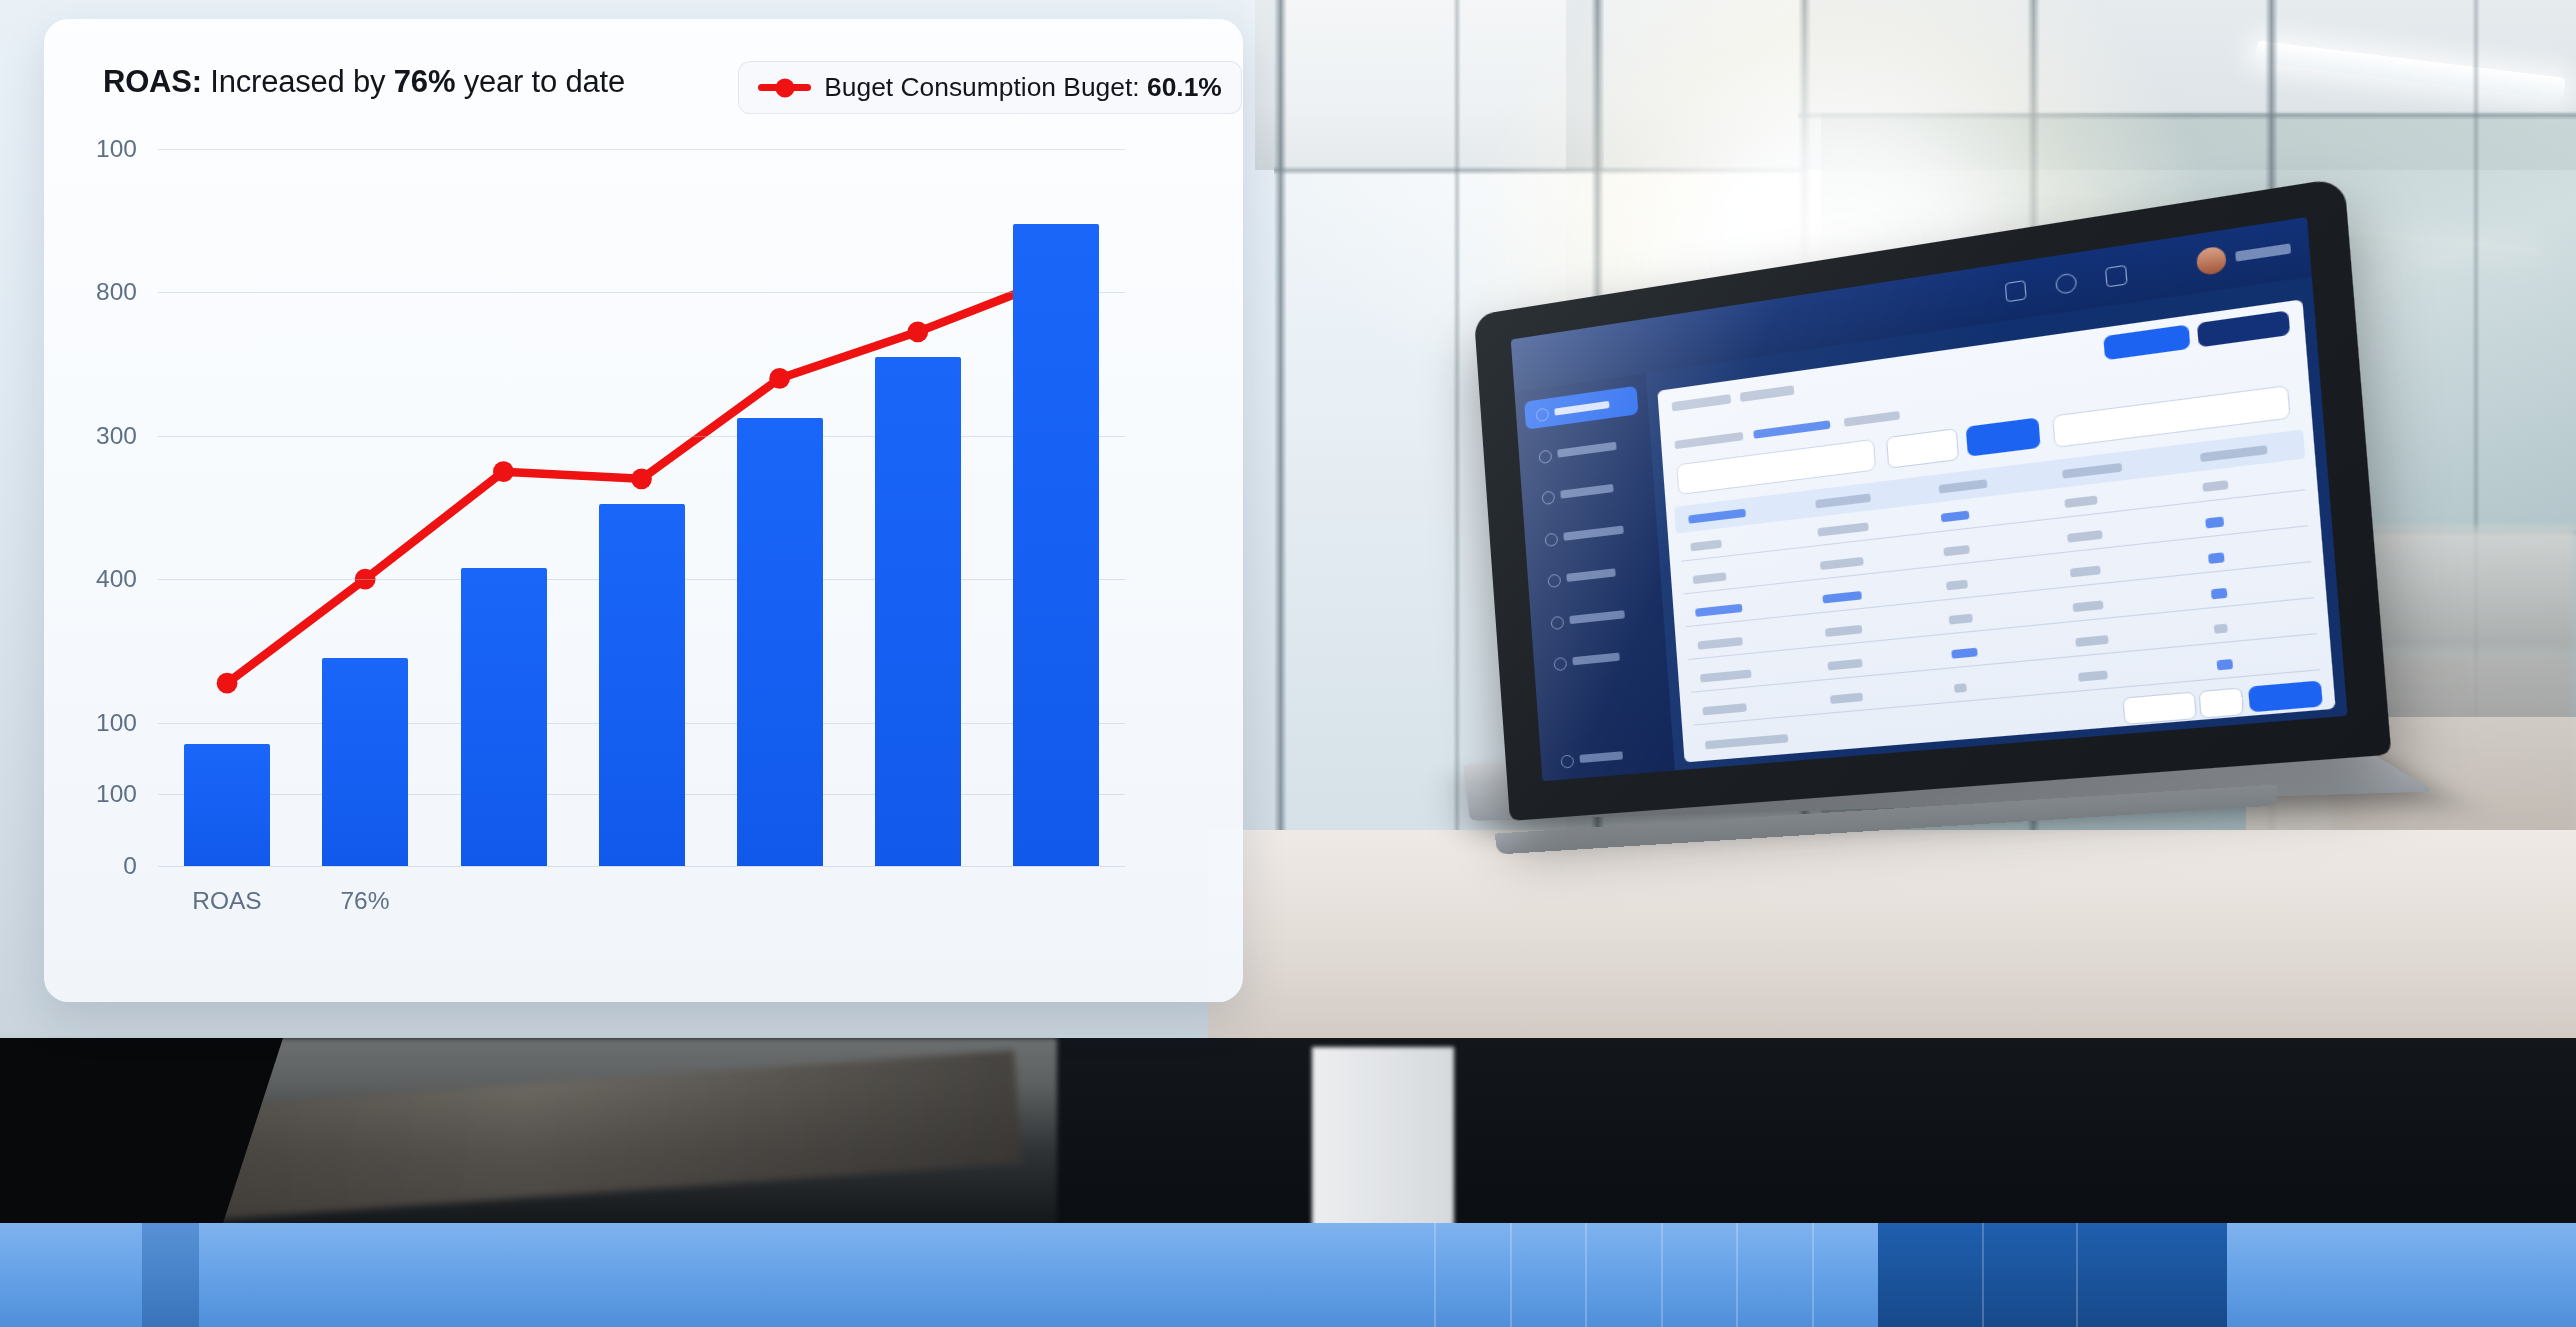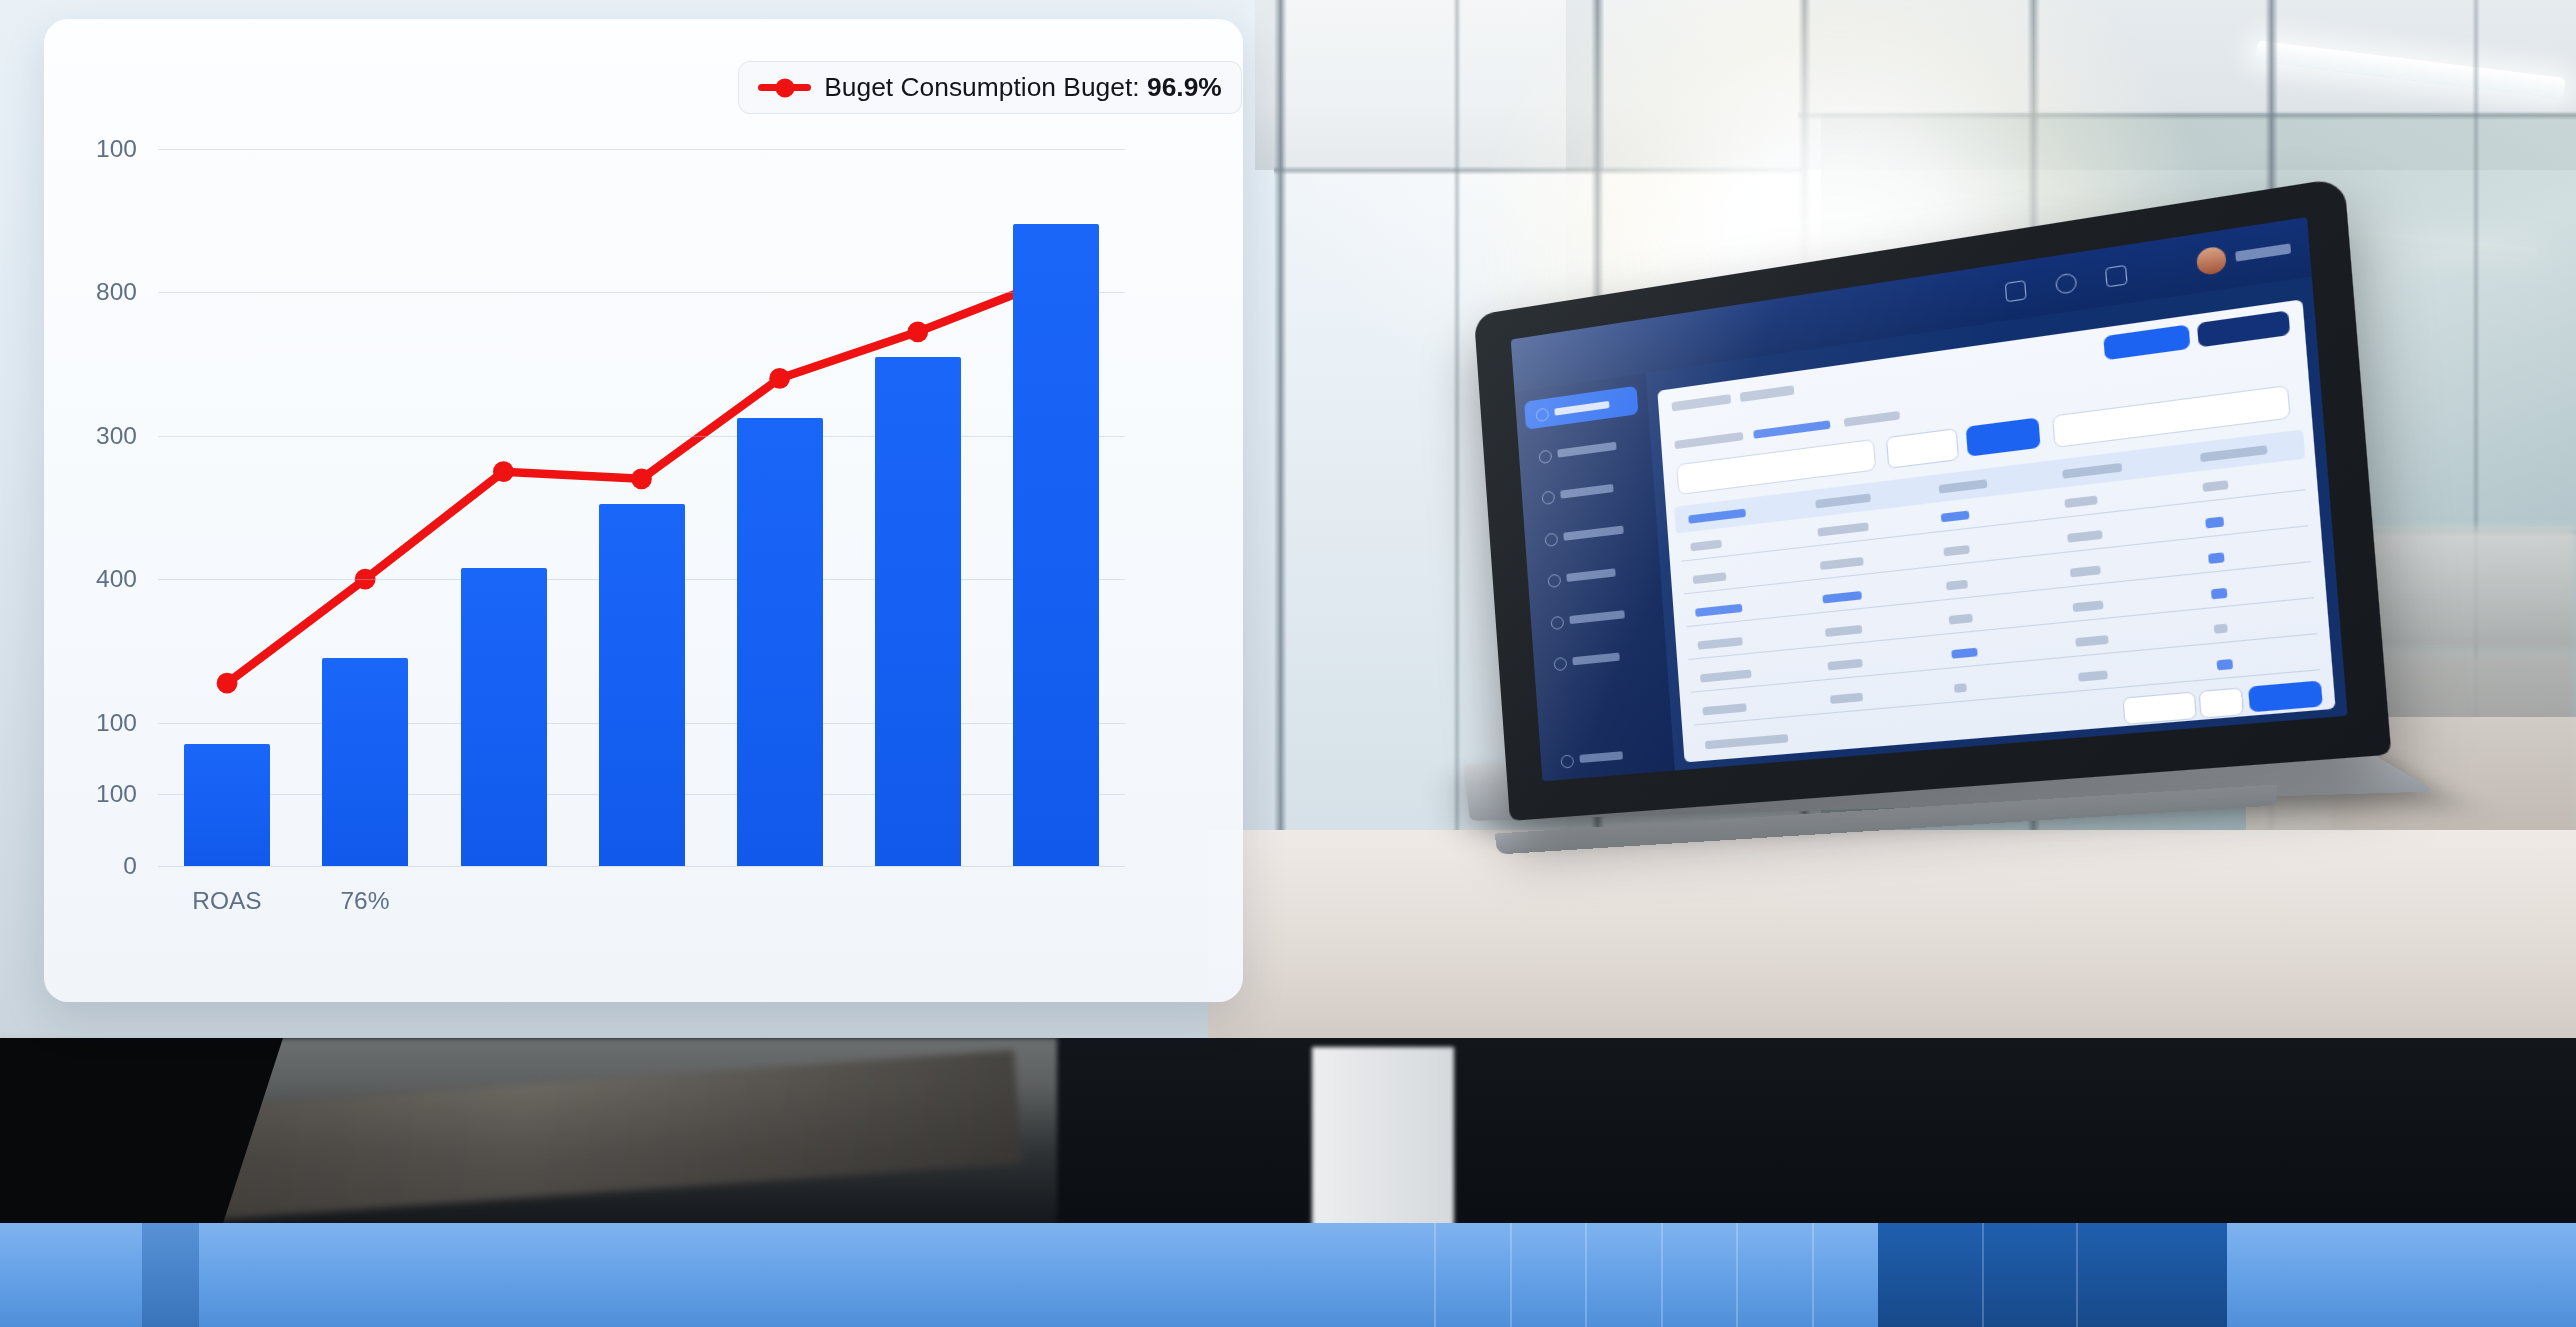--- a/index.html
+++ b/index.html
@@ -376,25 +376,28 @@
         </div>
 
         <div class="glare"></div>
       </div>
     </div>
 
   </div>
 
   <div class="chart-card">
 
+    <div class="chart-title">
+      <span class="b">ROAS:</span><span class="n"> Increased by </span><span class="b">76%</span><span class="n"> year to date</span>
+    </div>
 
     <div class="legend">
       <div class="legend-swatch"></div>
       <div class="legend-label">
-        <span>Buget Consumption Buget: </span><span class="b">96.9%</span>
+        <span>Buget Consumption Buget: </span><span class="b">60.1%</span>
       </div>
     </div>
 
     <div class="plot" id="plot">
 
       <svg class="svg-line" id="lineSvg" viewBox="0 0 1025 760" preserveAspectRatio="none">
           <polyline points="73.2,566.2 219.6,456.0 366.1,342.0 512.5,349.6 658.9,243.2 805.4,193.8 951.8,136.8" fill="none" stroke="#EE1212" stroke-width="9" stroke-linejoin="round" stroke-linecap="round"></polyline>
           <circle cx="73.2" cy="566.2" r="11" fill="#EE1212"></circle>
           <circle cx="219.6" cy="456.0" r="11" fill="#EE1212"></circle>
           <circle cx="366.1" cy="342.0" r="11" fill="#EE1212"></circle>

